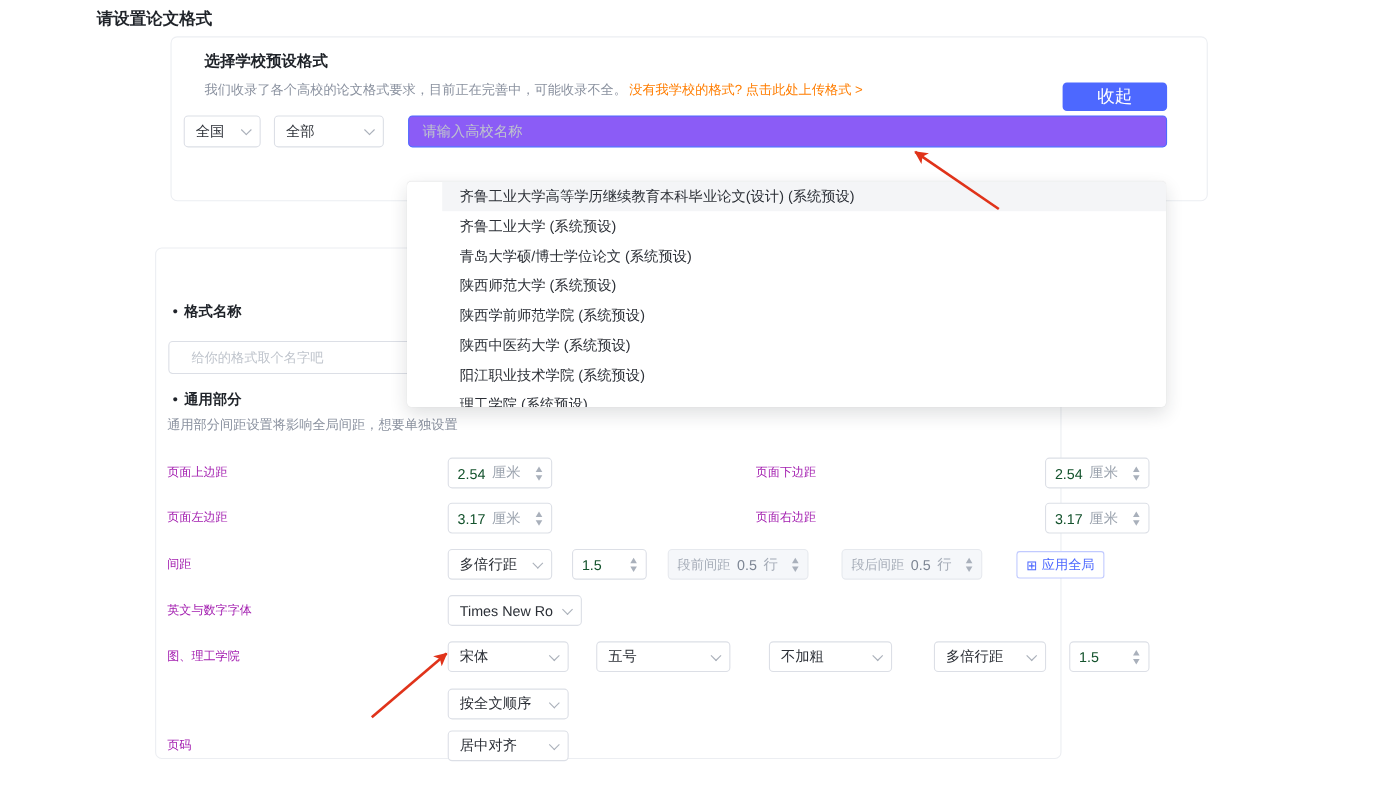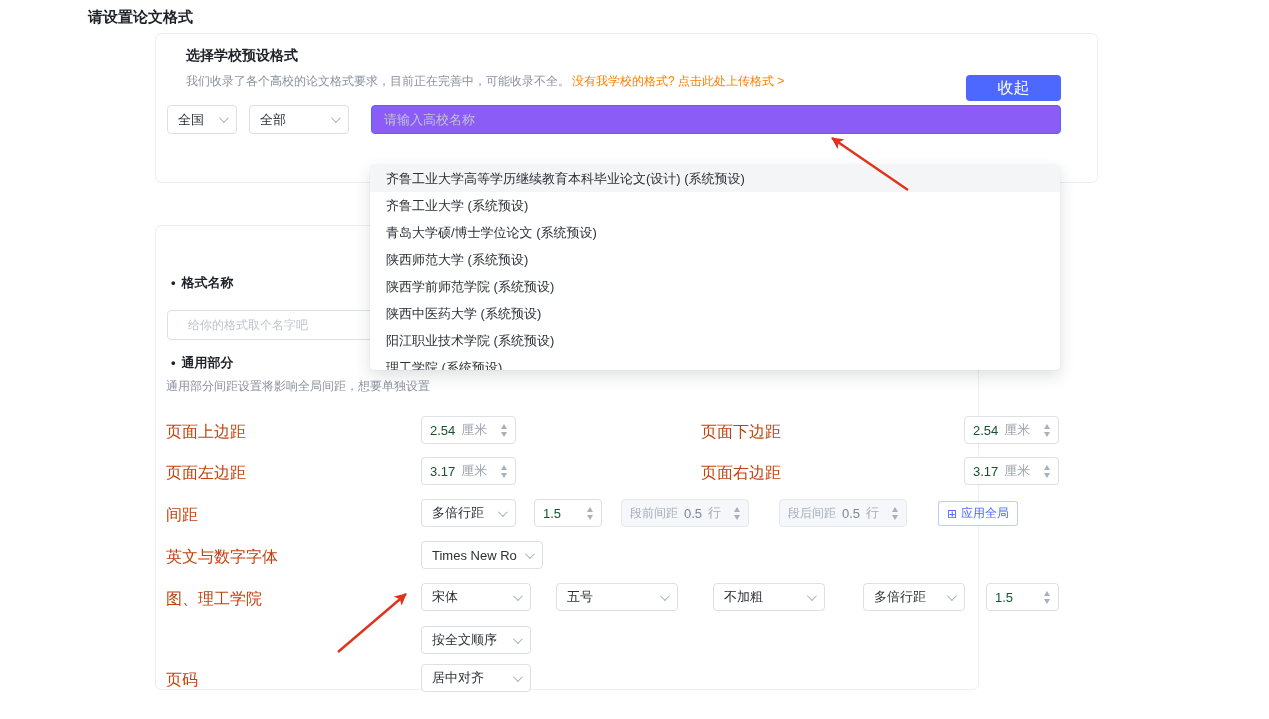--- a/index.html
+++ b/index.html
@@ -2,35 +2,35 @@
 <html style="--accent-blue: #4d68ff; --link-orange: #ff7d00; --arrow-red: #e0331a;"><head>
 <meta charset="utf-8">
 <style>
   * { margin:0; padding:0; box-sizing:border-box; }
   html,body { width:1269px; height:719px; }
   body { font-family:"Liberation Sans","DejaVu Sans",sans-serif; background:#fff; color:#2b2f36; }
   .page { position:relative; width:1269px; height:719px; overflow:hidden; background:#fff; }
   .page-title { position:absolute; left:88px; top:8px; font-size:15px; font-weight:700; color:#1f2329; }
   .card { position:absolute; background:#fff; border:1px solid #eceef2; border-radius:6px; }
   .card1 { left:155px; top:33px; width:943px; height:150px; }
-  .card2 { left:155px; top:225px; width:824px; height:465px; }
+  .card2 { left:141px; top:225px; width:824px; height:465px; }
   .c-title { position:absolute; font-size:14px; font-weight:700; color:#1f2329; white-space:nowrap; }
   .c1-desc { position:absolute; left:30px; top:39px; font-size:12px; color:#8a919f; white-space:nowrap; }
   .link-orange { color:var(--link-orange,#ff7d00); cursor:pointer; margin-left:2px; }
   .btn { border:none; cursor:pointer; font-family:inherit; }
   .btn-collapse { position:absolute; left:810px; top:41px; width:95px; height:26px; background:var(--accent-blue,#4d68ff); color:#fff; font-size:16px; border-radius:4px; }
   .sel { position:absolute; height:29px; border:1px solid #dcdfe6; border-radius:4px; background:#fff; display:flex; align-items:center; justify-content:space-between; padding:0 10px; font-size:13px; cursor:pointer; }
   .sel .sel-text { white-space:nowrap; overflow:hidden; }
   .chev { width:7px; height:7px; border-right:1.5px solid #aab0ba; border-bottom:1.5px solid #aab0ba; transform:rotate(45deg) translateY(-2px); margin-left:8px; flex:none; }
   .search-input { position:absolute; left:215px; top:71px; width:690px; height:29px; border:1px solid var(--accent-blue,#4d68ff); border-radius:4px; padding:0 12px; font-size:13px; color:#2b2f36; outline:none; font-family:inherit; background:#8b5cf6; }
   .search-input::placeholder, .text-input::placeholder { color:#bfc4cc; }
-  .dropdown { position:absolute; left:370px; top:165px; width:690px; height:205px; background:#fff; border-radius:4px; box-shadow:0 6px 16px rgba(31,35,41,.14), 0 0 1px rgba(31,35,41,.12); overflow:hidden; z-index:20; }
+  .dropdown { position:absolute; left:370px; top:165px; width:690px; height:205px; background:#fff; border-radius:4px; box-shadow:0 6px 16px rgba(31,35,41,.14), 0 0 1px rgba(31,35,41,.12); overflow:hidden; z-index:20;padding-left:32px; }
   .dd-item { height:27px; line-height:27px; padding:0 16px; font-size:13px; color:#2b2f36; cursor:pointer; white-space:nowrap; overflow:hidden; }
   .dd-item.active { background:#f4f5f7; }
-  .field-label { position:absolute; font-size:16px; color:#c2410c; white-space:nowrap; }
+  .field-label { position:absolute; font-size:11px; color:#a21caf; white-space:nowrap; }
   .bullet-title { position:absolute; font-size:13px; font-weight:700; color:#1f2329; white-space:nowrap; }
   .bullet-title::before { content:"•"; margin-right:6px; }
   .text-input { position:absolute; height:30px; border:1px solid #dcdfe6; border-radius:4px; padding:0 20px; font-size:12px; color:#2b2f36; outline:none; font-family:inherit; }
   .desc-gray { position:absolute; font-size:12px; color:#8a919f; white-space:nowrap; }
   .stepper { position:absolute; height:28px; border:1px solid #dcdfe6; border-radius:4px; background:#fff; display:flex; align-items:center; padding:0 8px; font-size:13px; gap:6px; }
   .st-val { color:#14532d; }
   .st-unit { color:#9aa2ad; }
   .st-label { color:#2b2f36; }
   .spin { margin-left:auto; display:flex; flex-direction:column; gap:3px; align-items:center; cursor:pointer; padding-left:4px; }
   .spin .tri-up { width:0; height:0; border-left:3.5px solid transparent; border-right:3.5px solid transparent; border-bottom:5px solid #a9b0bb; }

